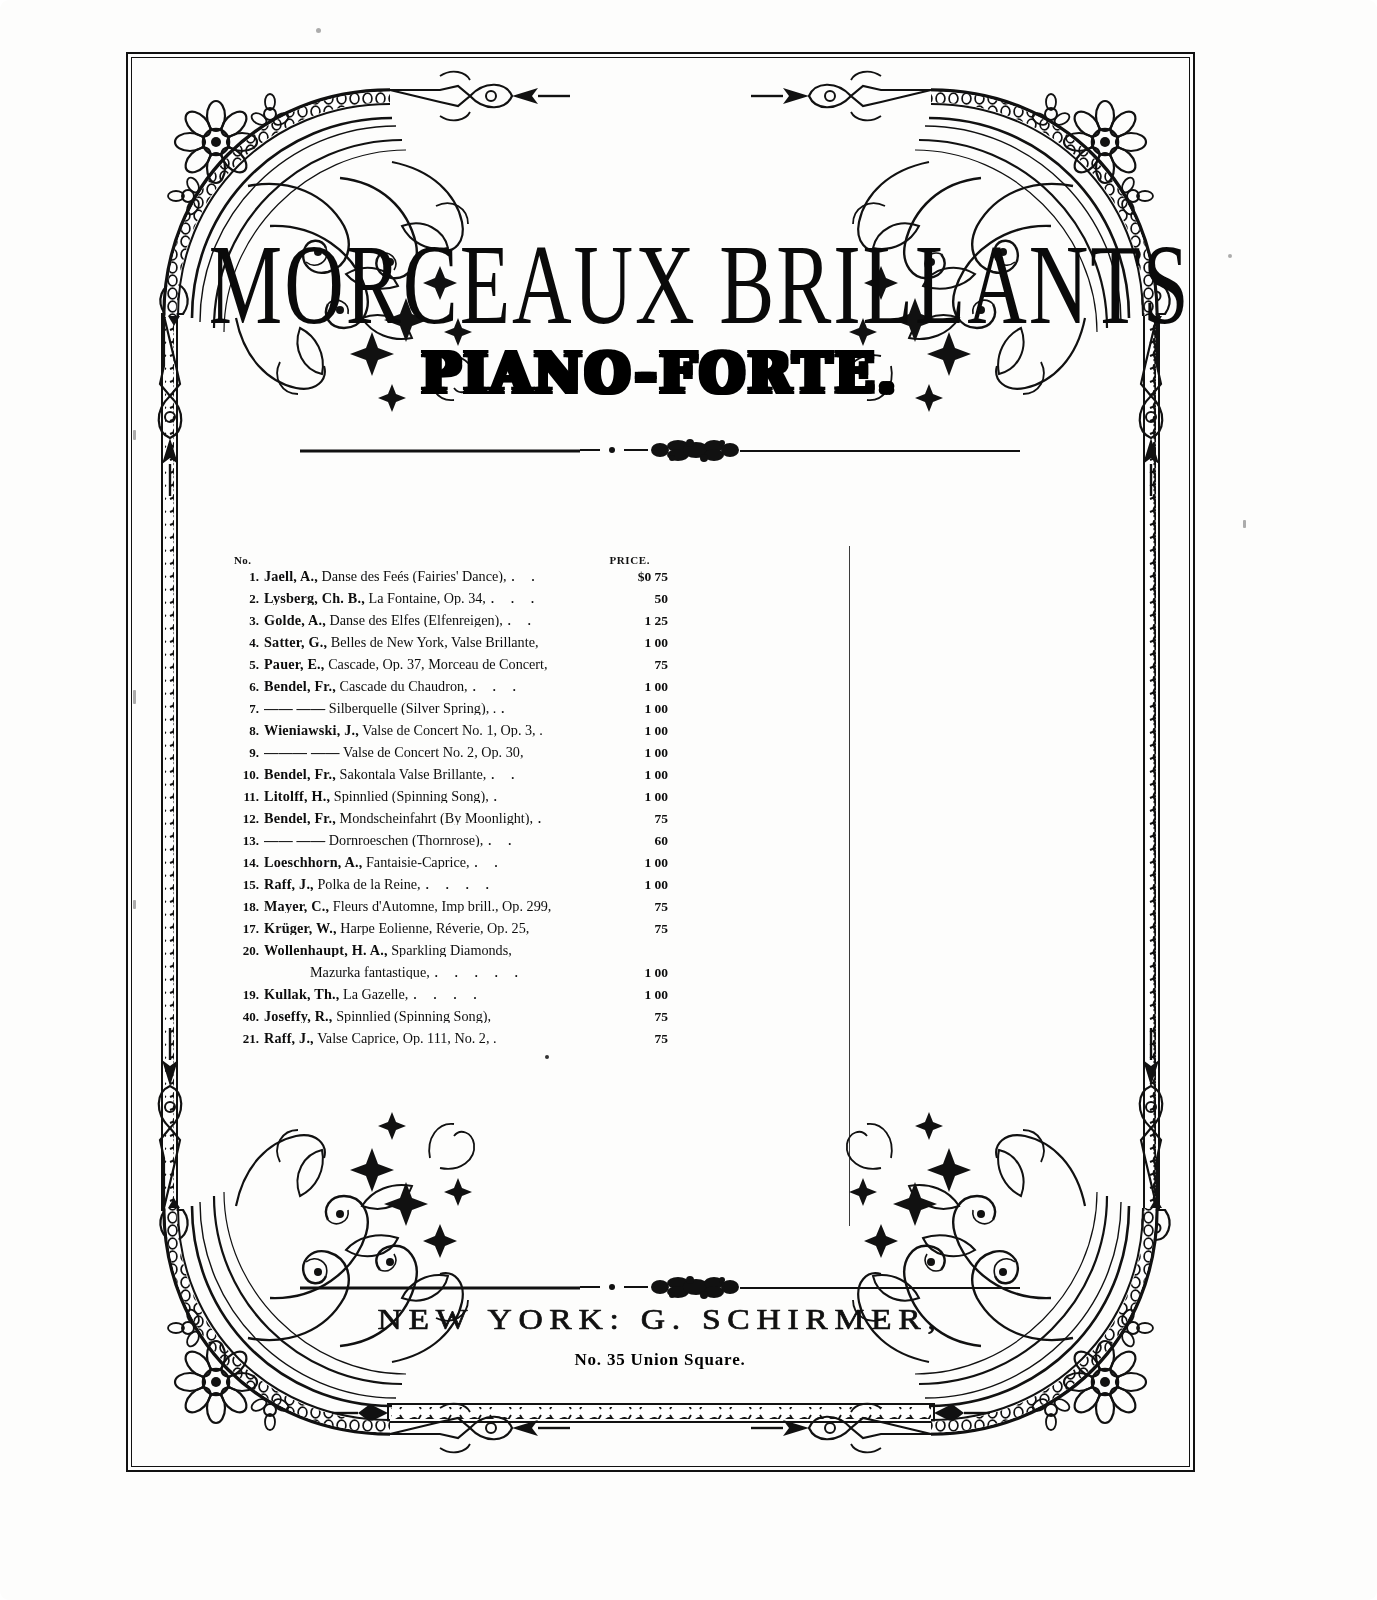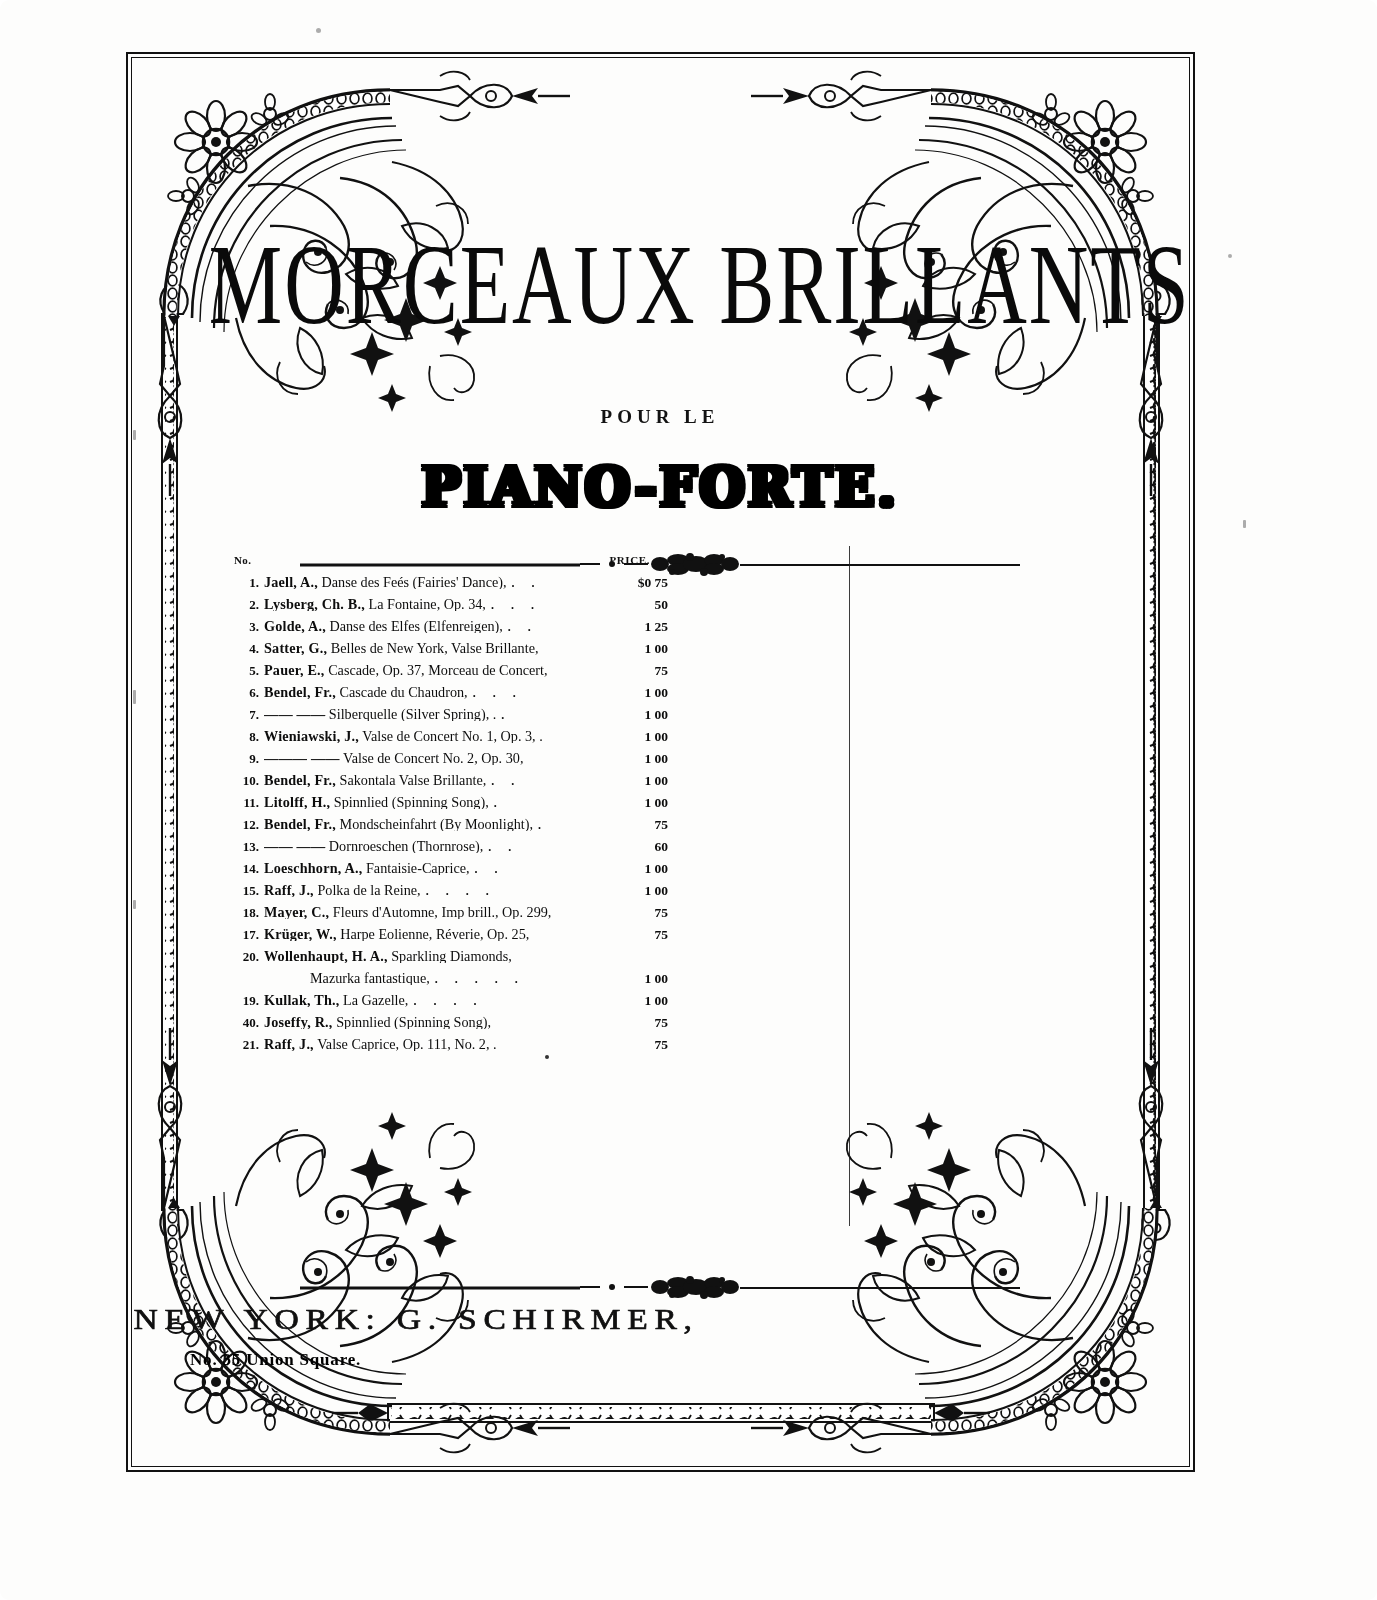--- a/index.html
+++ b/index.html
@@ -87,21 +87,21 @@
   }
   .divider svg{position:absolute;left:0;top:0;width:100%;height:100%;}
 
   
   #catalog{
     position:absolute;left:42px;top:404px;width:440px;
   }
   .cat-head{
     display:flex;justify-content:space-between;align-items:flex-start;
     font-size:11px;font-weight:700;letter-spacing:.4px;
-    color:#111;margin-bottom:9px;
+    color:#111;margin-bottom:3px;
     font-family:"Liberation Serif",serif;
   }
   .cat-head .ph-no{padding-left:2px;}
   .cat-head .ph-price{padding-right:22px;font-variant:small-caps;letter-spacing:.6px;}
 
   .row{
     display:flex;align-items:baseline;
     font-size:14.2px;line-height:1.0;
     margin-bottom:7.5px;
     color:#0d0d0d;
@@ -128,21 +128,21 @@
   #cat-rule{
     position:absolute;left:659px;top:396px;width:1px;height:680px;
     background:#1a1a1a;opacity:.85;
   }
 
   
   #ink-dot{position:absolute;left:355px;top:905px;width:4px;height:4px;background:#333;border-radius:50%;}
 
   
   #footer{
-    position:absolute;left:0;top:1152px;width:940px;text-align:left;
+    position:absolute;left:0;top:1152px;width:940px;text-align:center;
   }
   .imprint{
     font-family:"Liberation Serif",serif;
     font-size:30px;font-weight:400;letter-spacing:6px;
     color:#101010;
     transform:scaleX(1.12);
     -webkit-text-stroke:.7px #101010;
     white-space:nowrap;
   }
   .address{
@@ -323,21 +323,20 @@
       <g transform="translate(1055,1406) scale(-1,-1)">
           <use href="#corner"></use>
         </g>
     </svg>
   </div>
 
   <div id="content">
 
     <div class="title">MORCEAUX BRILLANTS</div>
 
-    <div class="pourle">POUR LE</div>
 
     <div class="pianoforte">PIANO-FORTE.</div>
 
     <div class="divider">
       <svg viewBox="0 0 760 26" xmlns="http://www.w3.org/2000/svg">
         <path d="M20 14 L300 14" stroke="#111" stroke-width="3"></path>
         <path d="M460 14 L740 14" stroke="#111" stroke-width="2"></path>
         <path d="M300 13 L320 13" stroke="#111" stroke-width="2"></path>
         <circle cx="332" cy="13" r="3" fill="#111"></circle>
         <path d="M344 13 L368 13" stroke="#111" stroke-width="2"></path>

